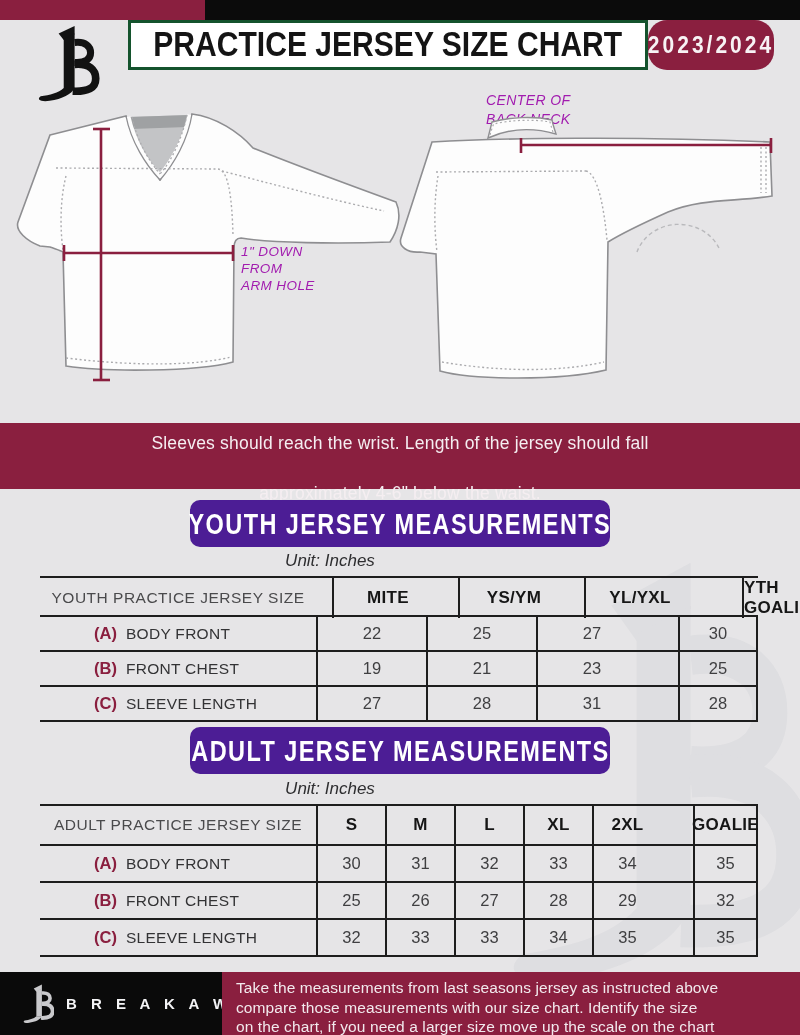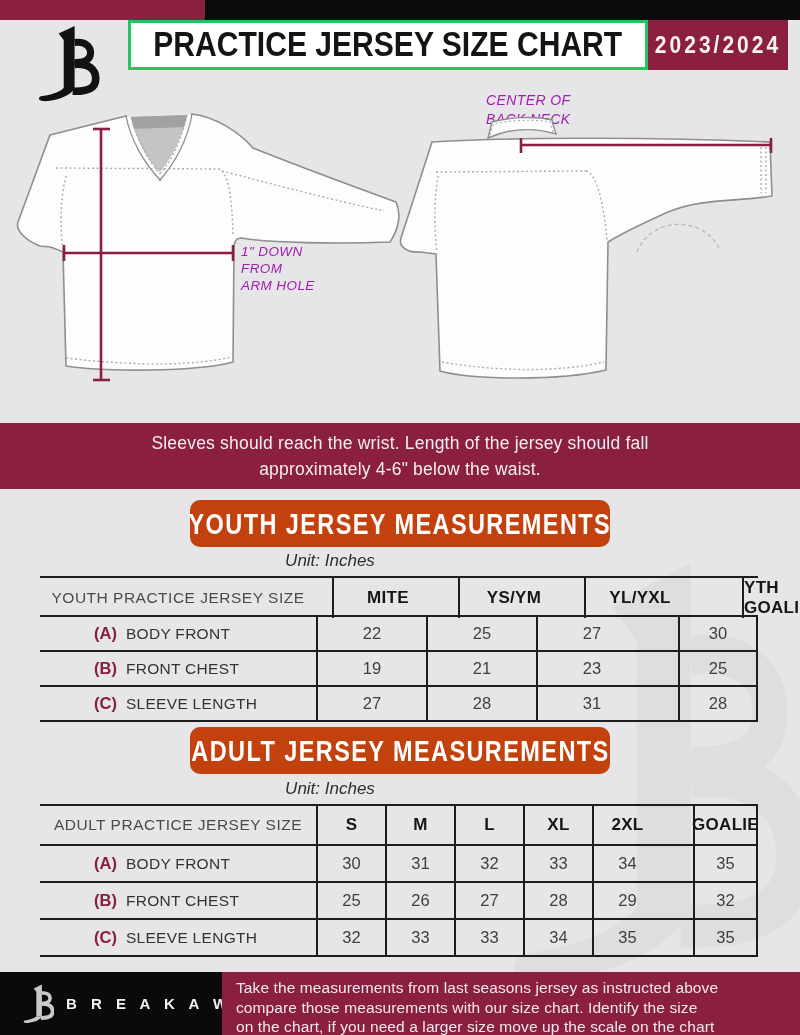--- a/index.html
+++ b/index.html
@@ -3,43 +3,43 @@
 <meta charset="utf-8">
 <style>
   html,body{margin:0;padding:0;}
   body{font-family:"Liberation Sans",sans-serif;background:#cfcfd2;}
   .page{position:relative;width:800px;height:1035px;background:#E6E5E7;overflow:hidden;margin:0 auto;}
 
   
   .strip-black{position:absolute;left:0;top:0;width:800px;height:20px;background:#0B0B0B;}
   .strip-maroon{position:absolute;left:0;top:0;width:205px;height:20px;background:#8A1F3F;}
   .title-box{position:absolute;left:128px;top:20px;width:514px;height:44px;background:#FFFFFF;
-             border:3px solid #22c55e;display:flex;align-items:center;justify-content:center;}
+             border:3px solid #14532d;display:flex;align-items:center;justify-content:center;}
   .title-text{font-size:31px;font-weight:bold;color:#141414;letter-spacing:0px;white-space:nowrap;
               display:inline-block;transform:scale(0.97,1.12);}
-  .season-box{position:absolute;left:648px;top:20px;width:140px;height:50px;background:#8A1F3F;
-              display:flex;align-items:center;justify-content:center;}
+  .season-box{position:absolute;left:648px;top:20px;width:126px;height:50px;background:#8A1F3F;
+              display:flex;align-items:center;justify-content:center;border-radius:19px;}
   .season-text{font-size:21px;font-weight:bold;color:#F7F2F4;letter-spacing:3px;white-space:nowrap;
                display:inline-block;transform:scaleY(1.15);}
   .header-logo{position:absolute;left:26px;top:24px;width:78px;height:80px;color:#121212;}
 
   
   .diagram-svg{position:absolute;left:0;top:70px;width:800px;height:353px;}
   .diag-key{position:absolute;font-weight:bold;font-size:17px;color:#8A1F3F;white-space:nowrap;}
   .diag-caption{position:absolute;font-style:italic;font-size:13.5px;line-height:17px;color:#a21caf;
                 letter-spacing:0.4px;white-space:nowrap;}
   .diag-caption.big{font-size:14px;line-height:19px;}
 
   
   .notice{position:absolute;left:0;top:423px;width:800px;height:66px;background:#8A1F3F;
           display:flex;flex-direction:column;align-items:center;justify-content:center;gap:2px;}
-  .notice div{color:#F5EEF1;font-size:17.5px;line-height:24px;letter-spacing:0.2px;}
-
-  
-  .section-banner{position:absolute;left:190px;width:420px;height:47px;background:#c2410c;border-radius:10px;
+  .notice div{color:#F5EEF1;font-size:17.5px;line-height:24px;letter-spacing:0.2px;margin-top:24px;}
+
+  
+  .section-banner{position:absolute;left:190px;width:420px;height:47px;background:#4c1d95;border-radius:10px;
                   display:flex;align-items:center;justify-content:center;z-index:2;}
   .section-banner span{color:#FFFFFF;font-size:25px;font-weight:bold;letter-spacing:1.5px;white-space:nowrap;
                        display:inline-block;transform:scale(0.94,1.18);}
   .unit-line{position:absolute;left:0;width:660px;text-align:center;font-style:italic;font-size:17px;
              color:#2E2E30;z-index:2;}
 
   
   .size-table{position:absolute;left:40px;width:718px;border-top:2px solid #1D1D1D;z-index:2;}
   .t-row{display:grid;border-bottom:2px solid #1D1D1D;}
   .youth .t-row{grid-template-columns:276px 110px 110px 110px 112px;height:33px;}

